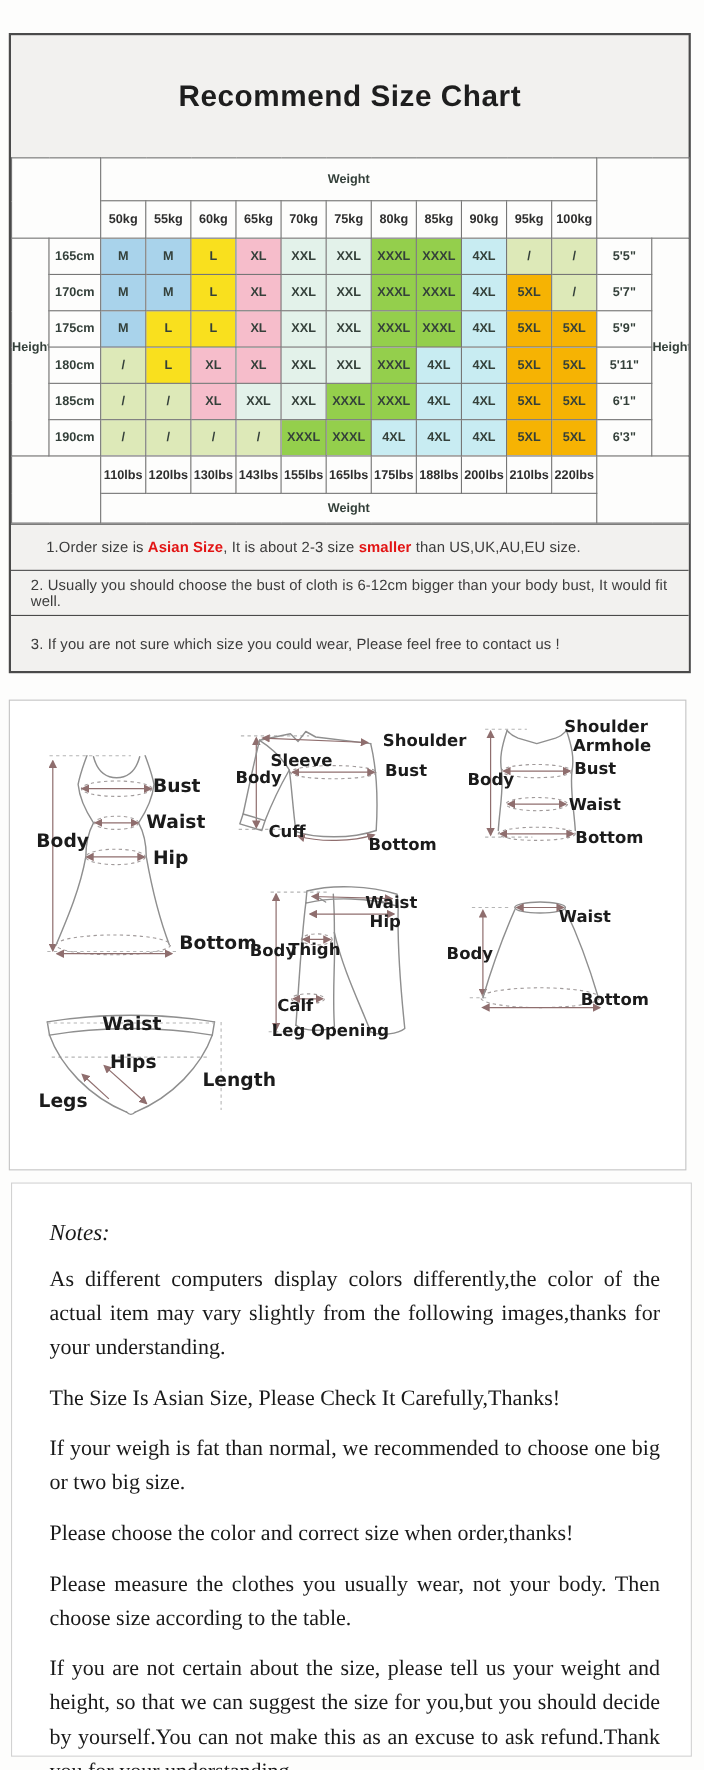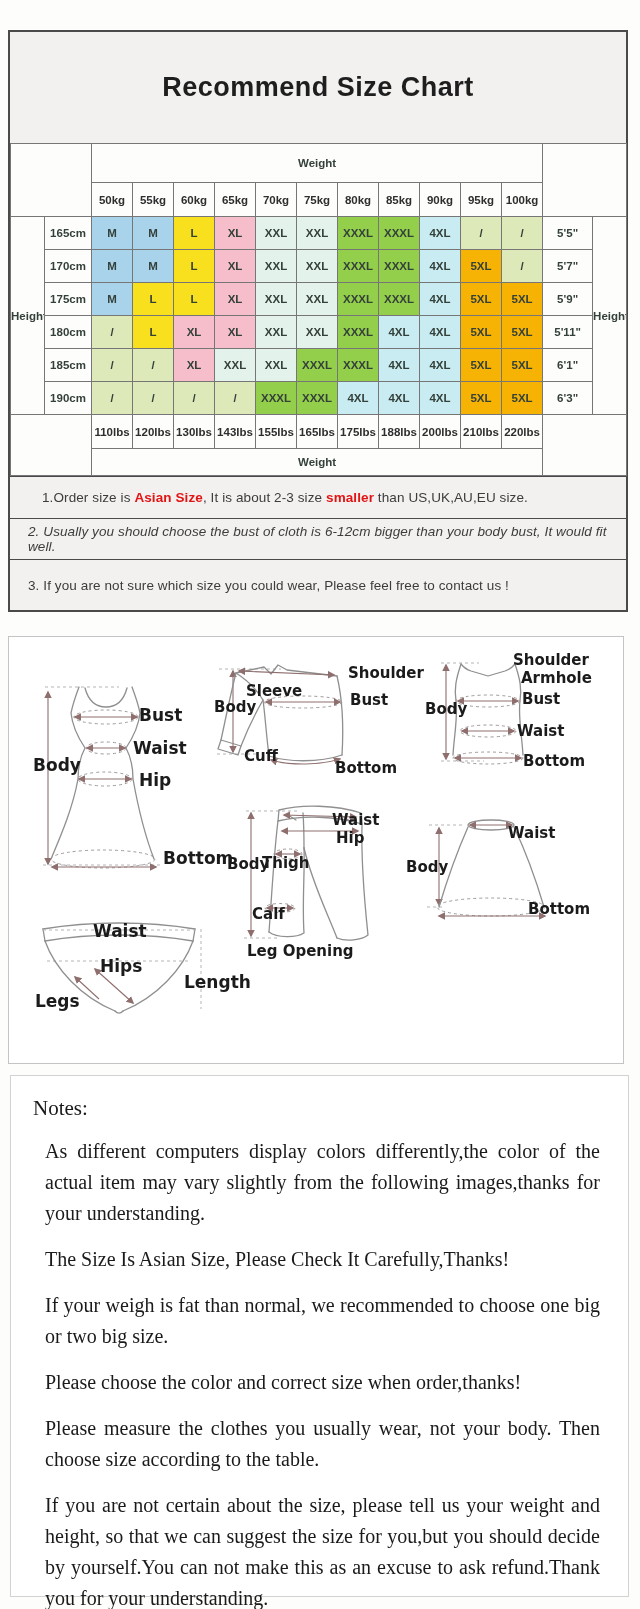--- a/index.html
+++ b/index.html
@@ -16,40 +16,40 @@
   td.wf{height:26px;font-size:14px;color:#222;}
   tr.kgrow td{height:33px;color:#2e2e2e;}
   tr.szrow td{height:32px;}
   td.corner{background:#f2f1ef;}
   td.hlab{font-size:11px;color:#222;padding:0 1px;}
   td.cmcell,td.ftcell{color:#2e2e2e;}
   
   .fnote{border-top:1px solid #4a4a4a;background:#f2f1ef;display:flex;align-items:center;
     font-size:13.5px;color:#3c3c3c;letter-spacing:.1px;}
   .fnote.n1{height:41px;padding-left:32px;}
-  .fnote.n2{height:40px;padding-left:18px;font-style:italic;}
+  .fnote.n2{height:40px;padding-left:18px;}
   .fnote.n3{height:50px;padding-left:18px;align-items:center;}
   .red{font-weight:700;}
 
   
   .diagram-panel{position:absolute;left:8px;top:636px;width:614px;height:426px;background:#fff;border:1px solid #c4c4c4;}
   .diagram-panel svg{position:absolute;}
   .dlabel{position:absolute;font-family:"DejaVu Sans","Liberation Sans",sans-serif;
     font-size:15px;font-weight:700;color:#1b1b1b;white-space:nowrap;line-height:1;}
   .dlabel.lg{font-size:17px;}
   .o{fill:none;stroke:#8f8f8f;stroke-width:1.3;stroke-linecap:round;stroke-linejoin:round;}
   .oe{fill:none;stroke:#a09a9a;stroke-width:1;stroke-dasharray:3,3;}
   .gd{fill:none;stroke:#b5b5b5;stroke-width:1;stroke-dasharray:3,3;}
   .ms{fill:none;stroke:#8f6e6e;stroke-width:1.1;}
 
   
   .notes-box{position:absolute;left:10px;top:1075px;width:619px;height:522px;background:#fff;
     border:1px solid #d2d2d2;box-sizing:border-box;padding:20px 28px 0 22px;
     font-family:"Liberation Serif","DejaVu Serif",serif;color:#1a1a1a;}
-  .notes-box h2{margin:0;font-size:21px;font-weight:400;}
+  .notes-box h2{margin:12px;font-size:21px;font-weight:400;font-style:italic;}
   .notes-box p{margin:15px 0 0 12px;font-size:20px;line-height:31px;text-align:justify;}
 </style>
 </head>
 <body>
 
 <div class="page">
 
   <div class="chart-box">
     <div class="title-row">
       <h1>Recommend Size Chart</h1>
@@ -320,21 +320,21 @@
       <ellipse class="oe" cx="44" cy="52" rx="14" ry="5"></ellipse>
       <line class="ms" x1="32" y1="52" x2="56" y2="52" marker-start="url(#pa)" marker-end="url(#pa)"></line>
       <ellipse class="oe" cx="36" cy="106" rx="15" ry="4.5"></ellipse>
       <line class="ms" x1="23" y1="106" x2="49" y2="106" marker-start="url(#pa)" marker-end="url(#pa)"></line>
     </svg>
     <span class="dlabel" style="left:323px;top:176px">Waist</span>
     <span class="dlabel" style="left:327px;top:194px">Hip</span>
     <span class="dlabel" style="left:218px;top:220px">Body</span>
     <span class="dlabel" style="left:253px;top:219px">Thigh</span>
     <span class="dlabel" style="left:243px;top:270px">Calf</span>
-    <span class="dlabel" style="left:238px;top:307px">Leg Opening</span>
+    <span class="dlabel" style="left:238px;top:293px">Leg Opening</span>
 
     <svg style="left:400px;top:175px" width="180" height="130" viewBox="0 0 180 130">
       <defs>
           <marker id="ka" viewBox="0 0 10 10" refX="8" refY="5" markerWidth="7" markerHeight="7" orient="auto-start-reverse">
             <path d="M0,0 L10,5 L0,10 z" fill="#8f6e6e"></path>
           </marker>
         </defs>
       <path class="gd" d="M20,13 L56,13"></path>
         <path class="gd" d="M18,95 L34,95"></path>
       <line class="ms" x1="30" y1="16" x2="30" y2="93" marker-start="url(#ka)" marker-end="url(#ka)"></line>

